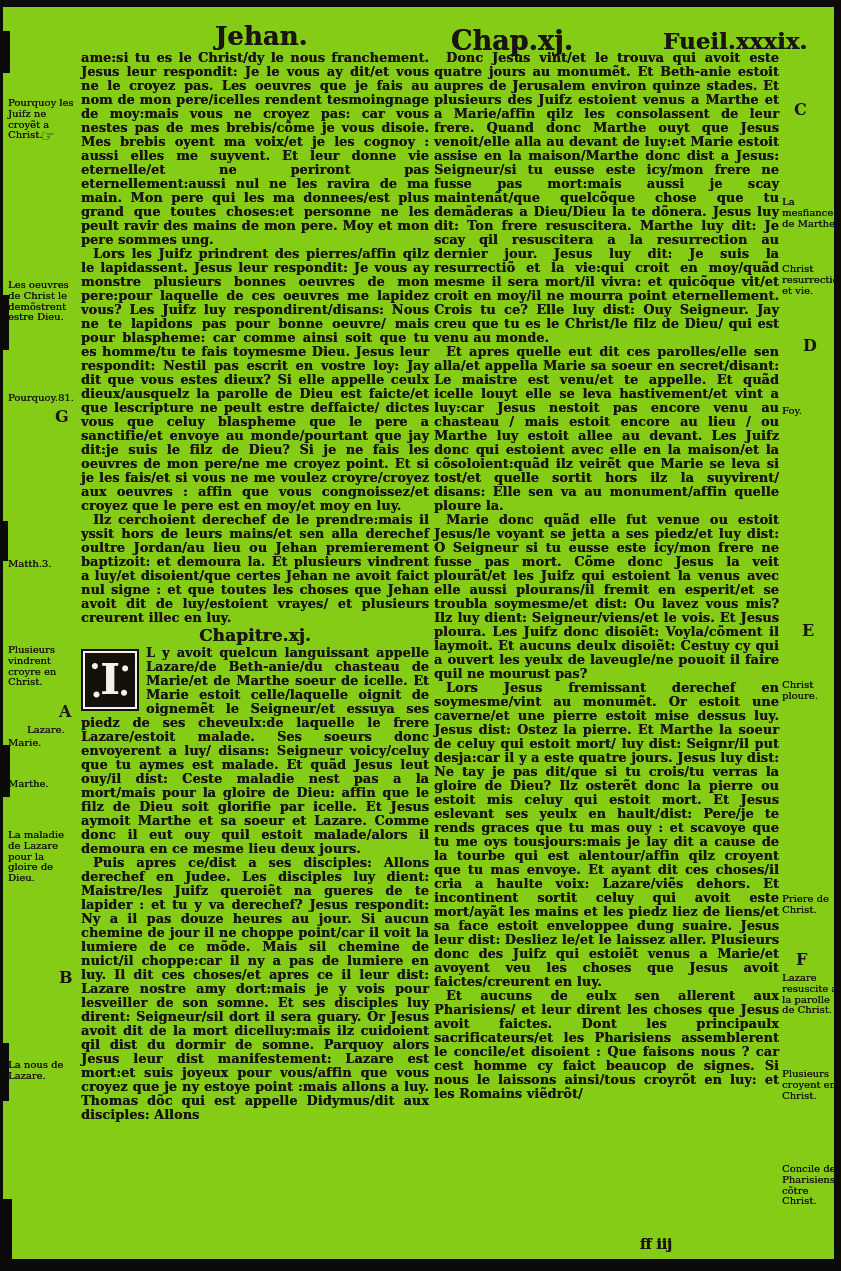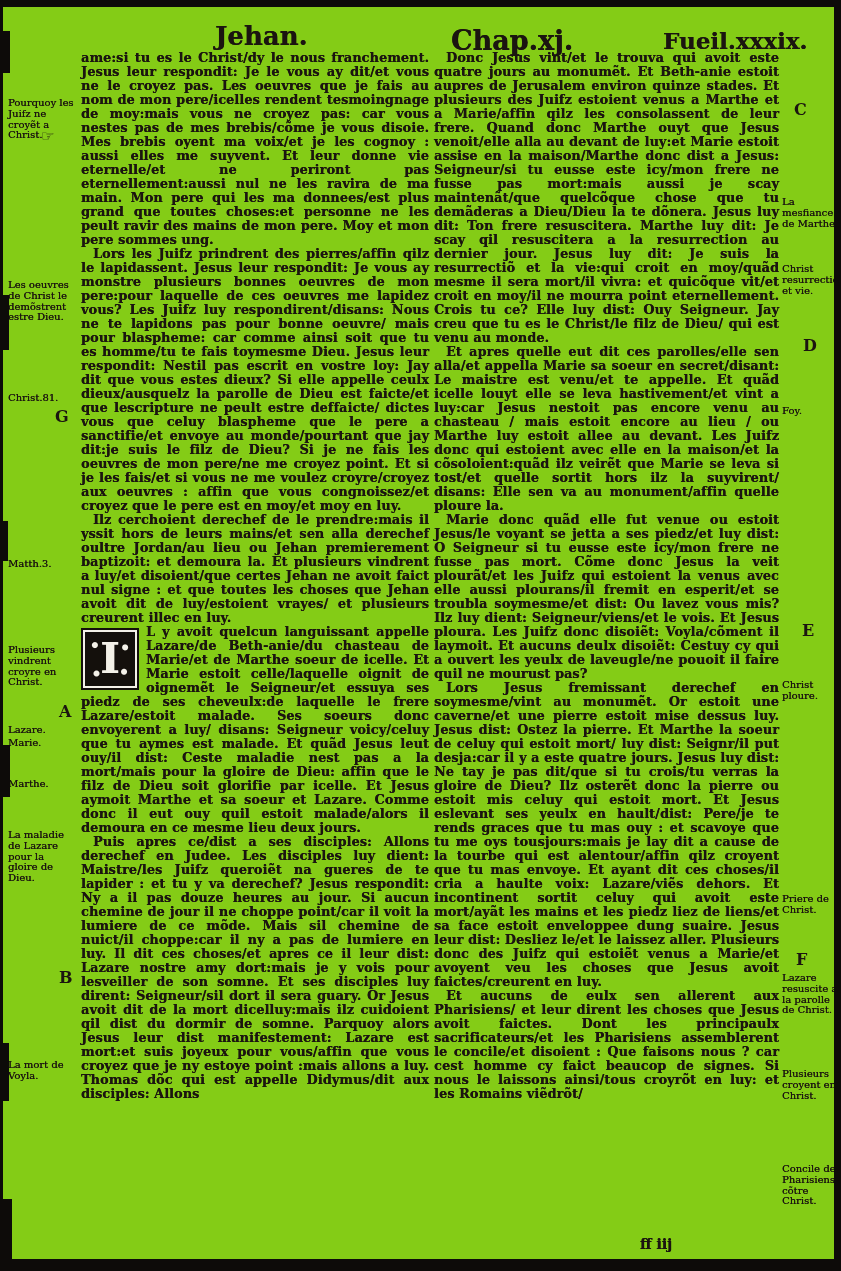--- a/index.html
+++ b/index.html
@@ -67,46 +67,47 @@
 <div class="page">
 
   <div class="hdr-title blk">Jehan.</div>
   <div class="hdr-chap blk">Chap.xj.</div>
   <div class="hdr-folio blk">Fueil.xxxix.</div>
 
   <div class="col col-left">
     <p class="no-indent">ame:si tu es le Christ/dy le nous franchement. Jesus leur respondit: Je le vous ay dit/et vous ne le croyez pas. Les oeuvres que je fais au nom de mon pere/icelles rendent tesmoingnage de moy:mais vous ne croyez pas: car vous nestes pas de mes brebis/cõme je vous disoie. Mes brebis oyent ma voix/et je les cognoy : aussi elles me suyvent. Et leur donne vie eternelle/et ne periront pas eternellement:aussi nul ne les ravira de ma main. Mon pere qui les ma donnees/est plus grand que toutes choses:et personne ne les peult ravir des mains de mon pere. Moy et mon pere sommes ung.</p>
     <p>Lors les Juifz prindrent des pierres/affin qilz le lapidassent. Jesus leur respondit: Je vous ay monstre plusieurs bonnes oeuvres de mon pere:pour laquelle de ces oeuvres me lapidez vous? Les Juifz luy respondirent/disans: Nous ne te lapidons pas pour bonne oeuvre/ mais pour blaspheme: car comme ainsi soit que tu es homme/tu te fais toymesme Dieu. Jesus leur respondit: Nestil pas escrit en vostre loy: Jay dit que vous estes dieux? Si elle appelle ceulx dieux/ausquelz la parolle de Dieu est faicte/et que lescripture ne peult estre deffaicte/ dictes vous que celuy blaspheme que le pere a sanctifie/et envoye au monde/pourtant que jay dit:je suis le filz de Dieu? Si je ne fais les oeuvres de mon pere/ne me croyez point. Et si je les fais/et si vous ne me voulez croyre/croyez aux oeuvres : affin que vous congnoissez/et croyez que le pere est en moy/et moy en luy.</p>
     <p>Ilz cerchoient derechef de le prendre:mais il yssit hors de leurs mains/et sen alla derechef oultre Jordan/au lieu ou Jehan premierement baptizoit: et demoura la. Et plusieurs vindrent a luy/et disoient/que certes Jehan ne avoit faict nul signe : et que toutes les choses que Jehan avoit dit de luy/estoient vrayes/ et plusieurs creurent illec en luy.</p>
+    <div class="chap-head blk">Chapitre.xj.</div>
     <p class="no-indent"><span class="dropcap">I</span><span>L y avoit quelcun languissant appelle Lazare/de Beth-anie/du chasteau de Marie/et de Marthe soeur de icelle. Et Marie estoit celle/laquelle oignit de oignemẽt le Seigneur/et essuya ses piedz de ses cheveulx:de laquelle le frere Lazare/estoit malade. Ses soeurs donc envoyerent a luy/ disans: Seigneur voicy/celuy que tu aymes est malade. Et quãd Jesus leut ouy/il dist: Ceste maladie nest pas a la mort/mais pour la gloire de Dieu: affin que le filz de Dieu soit glorifie par icelle. Et Jesus aymoit Marthe et sa soeur et Lazare. Comme donc il eut ouy quil estoit malade/alors il demoura en ce mesme lieu deux jours.</span></p>
     <p>Puis apres ce/dist a ses disciples: Allons derechef en Judee. Les disciples luy dient: Maistre/les Juifz queroiẽt na gueres de te lapider : et tu y va derechef? Jesus respondit: Ny a il pas douze heures au jour. Si aucun chemine de jour il ne choppe point/car il voit la lumiere de ce mõde. Mais sil chemine de nuict/il choppe:car il ny a pas de lumiere en luy. Il dit ces choses/et apres ce il leur dist: Lazare nostre amy dort:mais je y vois pour lesveiller de son somne. Et ses disciples luy dirent: Seigneur/sil dort il sera guary. Or Jesus avoit dit de la mort dicelluy:mais ilz cuidoient qil dist du dormir de somne. Parquoy alors Jesus leur dist manifestement: Lazare est mort:et suis joyeux pour vous/affin que vous croyez que je ny estoye point :mais allons a luy. Thomas dõc qui est appelle Didymus/dit aux disciples: Allons</p>
   </div>
 
   <div class="col col-right">
     <p>Donc Jesus vint/et le trouva qui avoit este quatre jours au monumẽt. Et Beth-anie estoit aupres de Jerusalem environ quinze stades. Et plusieurs des Juifz estoient venus a Marthe et a Marie/affin qilz les consolassent de leur frere. Quand donc Marthe ouyt que Jesus venoit/elle alla au devant de luy:et Marie estoit assise en la maison/Marthe donc dist a Jesus: Seigneur/si tu eusse este icy/mon frere ne fusse pas mort:mais aussi je scay maintenãt/que quelcõque chose que tu demãderas a Dieu/Dieu la te dõnera. Jesus luy dit: Ton frere resuscitera. Marthe luy dit: Je scay qil resuscitera a la resurrection au dernier jour. Jesus luy dit: Je suis la resurrectiõ et la vie:qui croit en moy/quãd mesme il sera mort/il vivra: et quicõque vit/et croit en moy/il ne mourra point eternellement. Crois tu ce? Elle luy dist: Ouy Seigneur. Jay creu que tu es le Christ/le filz de Dieu/ qui est venu au monde.</p>
     <p>Et apres quelle eut dit ces parolles/elle sen alla/et appella Marie sa soeur en secret/disant: Le maistre est venu/et te appelle. Et quãd icelle louyt elle se leva hastivement/et vint a luy:car Jesus nestoit pas encore venu au chasteau / mais estoit encore au lieu / ou Marthe luy estoit allee au devant. Les Juifz donc qui estoient avec elle en la maison/et la cõsoloient:quãd ilz veirẽt que Marie se leva si tost/et quelle sortit hors ilz la suyvirent/ disans: Elle sen va au monument/affin quelle ploure la.</p>
     <p>Marie donc quãd elle fut venue ou estoit Jesus/le voyant se jetta a ses piedz/et luy dist: O Seigneur si tu eusse este icy/mon frere ne fusse pas mort. Cõme donc Jesus la veit plourãt/et les Juifz qui estoient la venus avec elle aussi plourans/il fremit en esperit/et se troubla soymesme/et dist: Ou lavez vous mis? Ilz luy dient: Seigneur/viens/et le vois. Et Jesus ploura. Les Juifz donc disoiẽt: Voyla/cõment il laymoit. Et aucuns deulx disoiẽt: Cestuy cy qui a ouvert les yeulx de laveugle/ne pouoit il faire quil ne mourust pas?</p>
     <p>Lors Jesus fremissant derechef en soymesme/vint au monumẽt. Or estoit une caverne/et une pierre estoit mise dessus luy. Jesus dist: Ostez la pierre. Et Marthe la soeur de celuy qui estoit mort/ luy dist: Seignr/il put desja:car il y a este quatre jours. Jesus luy dist: Ne tay je pas dit/que si tu crois/tu verras la gloire de Dieu? Ilz osterẽt donc la pierre ou estoit mis celuy qui estoit mort. Et Jesus eslevant ses yeulx en hault/dist: Pere/je te rends graces que tu mas ouy : et scavoye que tu me oys tousjours:mais je lay dit a cause de la tourbe qui est alentour/affin qilz croyent que tu mas envoye. Et ayant dit ces choses/il cria a haulte voix: Lazare/viẽs dehors. Et incontinent sortit celuy qui avoit este mort/ayãt les mains et les piedz liez de liens/et sa face estoit enveloppee dung suaire. Jesus leur dist: Desliez le/et le laissez aller. Plusieurs donc des Juifz qui estoiẽt venus a Marie/et avoyent veu les choses que Jesus avoit faictes/creurent en luy.</p>
     <p>Et aucuns de eulx sen allerent aux Pharisiens/ et leur dirent les choses que Jesus avoit faictes. Dont les principaulx sacrificateurs/et les Pharisiens assemblerent le concile/et disoient : Que faisons nous ? car cest homme cy faict beaucop de signes. Si nous le laissons ainsi/tous croyrõt en luy: et les Romains viẽdrõt/</p>
   </div>
 
   <div class="mnote left" style="top:95px;">Pourquoy les Juifz ne croyẽt a Christ.</div>
   <div class="manicule" style="left:38px;top:124px;">☞</div>
   <div class="mnote left" style="top:277px;">Les oeuvres de Christ le demõstrent estre Dieu.</div>
-  <div class="mnote left" style="top:390px;">Christ.81.</div>
+  <div class="mnote left" style="top:390px;">Pourquoy.81.</div>
   <div class="msec" style="left:52px;top:404px;">G</div>
   <div class="mnote left" style="top:556px;">Matth.3.</div>
   <div class="mnote left" style="top:642px;">Plusieurs vindrent croyre en Christ.</div>
   <div class="msec" style="left:56px;top:699px;">A</div>
-  <div class="mnote left" style="top:722px;">Lazare.</div>
+  <div class="mnote left" style="top:722px;margin-left:19px;">Lazare.</div>
   <div class="mnote left" style="top:735px;">Marie.</div>
   <div class="mnote left" style="top:776px;">Marthe.</div>
   <div class="mnote left" style="top:827px;">La maladie de Lazare pour la gloire de Dieu.</div>
   <div class="msec" style="left:56px;top:965px;">B</div>
-  <div class="mnote left" style="top:1057px;">La mort de Voyla.</div>
+  <div class="mnote left" style="top:1057px;">La nous de Lazare.</div>
 
   <div class="msec" style="left:791px;top:97px;">C</div>
   <div class="mnote right" style="top:194px;">La mesfiance de Marthe.</div>
   <div class="mnote right" style="top:261px;">Christ resurrectiõ et vie.</div>
   <div class="msec" style="left:800px;top:333px;">D</div>
   <div class="mnote right" style="top:363px;margin-top:40px;">Foy.</div>
   <div class="msec" style="left:799px;top:618px;">E</div>
   <div class="mnote right" style="top:677px;">Christ ploure.</div>
   <div class="mnote right" style="top:891px;">Priere de Christ.</div>
   <div class="msec" style="left:793px;top:947px;">F</div>

